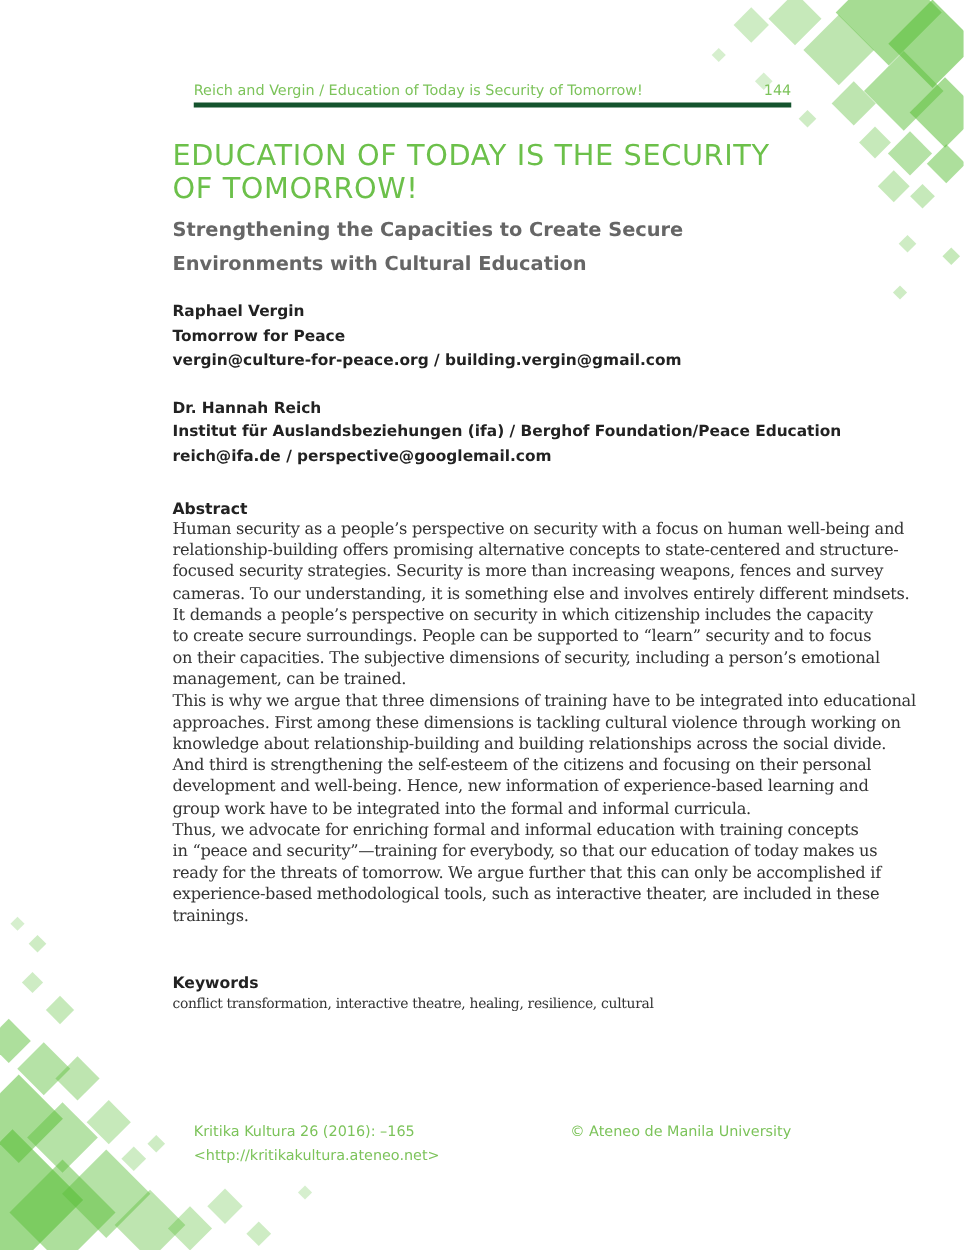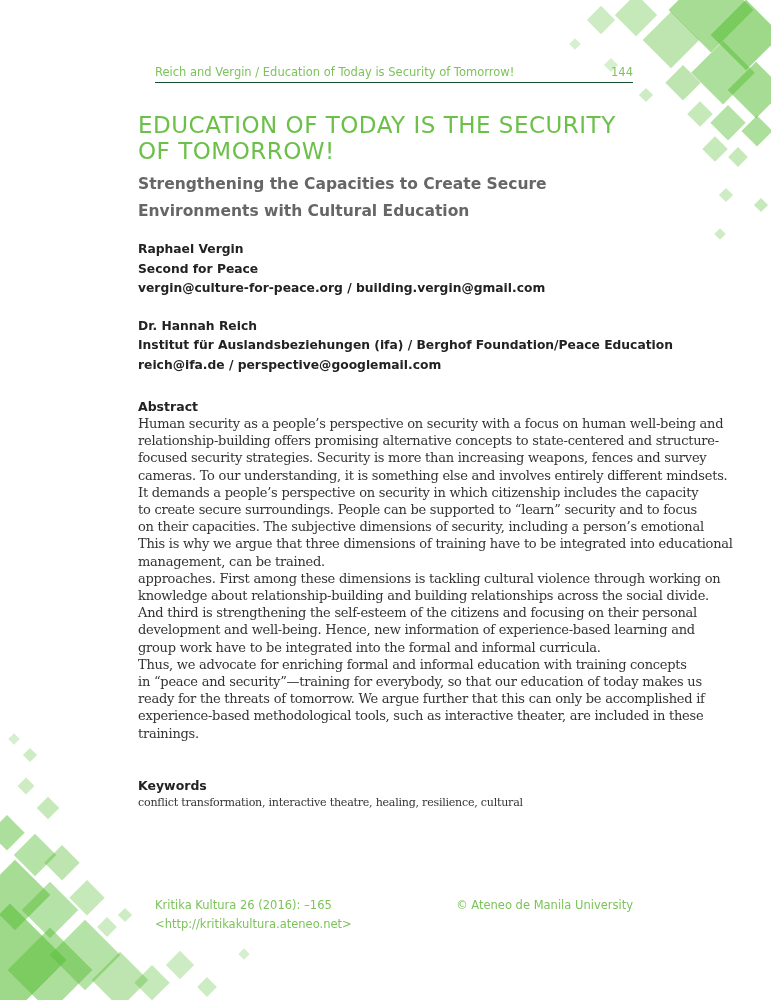--- a/index.html
+++ b/index.html
@@ -1,21 +1,21 @@
 <!DOCTYPE html>
 <html><head>
 <meta charset="utf-8">
 <style>
   html, body { margin: 0; padding: 0; }
   body { width: 771px; height: 1000px; position: relative; overflow: hidden; background: #ffffff; }
   .deco { position: absolute; pointer-events: none; }
   .deco-tr { right: 0; top: 0; width: 240px; height: 250px; }
   .deco-bl { left: 0; bottom: 0; width: 270px; height: 280px; }
   .running-header { position: absolute; left: 155px; top: 59px; width: 478px; height: 20px;
-    border-bottom: 1px solid #14532d; font-family: "DejaVu Sans", sans-serif; font-size: 11.5px;
+    border-bottom: 4px solid #14532d; font-family: "DejaVu Sans", sans-serif; font-size: 11.5px;
     color: #7cc35a; display: flex; justify-content: space-between; align-items: flex-end; padding-bottom: 3px; }
   .title { position: absolute; left: 138px; top: 112px; width: 500px; margin: 0;
     font-family: "DejaVu Sans", sans-serif; font-weight: normal; font-size: 23px; line-height: 26px;
     color: #6cc04a; letter-spacing: 0.5px; }
   .subtitle { position: absolute; left: 138px; top: 171px; width: 500px; margin: 0;
     font-family: "DejaVu Sans", sans-serif; font-size: 15.5px; line-height: 27px; color: #666; font-weight: bold; }
   .authors { position: absolute; left: 138px; top: 240px; width: 520px;
     font-family: "DejaVu Sans", sans-serif; font-size: 12.3px; line-height: 19.5px; color: #222; font-weight: bold; }
   .author { margin-bottom: 18px; }
   .author div { white-space: nowrap; }
@@ -86,42 +86,42 @@
   <span>Reich and Vergin / Education of Today is Security of Tomorrow!</span>
   <span>144</span>
 </div>
 
 <h1 class="title">EDUCATION OF TODAY IS THE SECURITY OF TOMORROW!</h1>
 <h2 class="subtitle">Strengthening the Capacities to Create Secure Environments with Cultural Education</h2>
 
 <div class="authors">
   <div class="author">
     <div>Raphael Vergin</div>
-    <div>Second for Peace</div>
+    <div>Tomorrow for Peace</div>
     <div>vergin@culture-for-peace.org / building.vergin@gmail.com</div>
   </div>
   <div class="author">
     <div>Dr. Hannah Reich</div>
     <div>Institut für Auslandsbeziehungen (ifa) / Berghof Foundation/Peace Education</div>
     <div>reich@ifa.de / perspective@googlemail.com</div>
   </div>
 </div>
 
 <section class="abstract">
   <div class="sec-head">Abstract</div>
   <p>
     <span class="line">Human security as a people’s perspective on security with a focus on human well-being and</span>
     <span class="line">relationship-building offers promising alternative concepts to state-centered and structure-</span>
     <span class="line">focused security strategies. Security is more than increasing weapons, fences and survey</span>
     <span class="line">cameras. To our understanding, it is something else and involves entirely different mindsets.</span>
     <span class="line">It demands a people’s perspective on security in which citizenship includes the capacity</span>
     <span class="line">to create secure surroundings. People can be supported to “learn” security and to focus</span>
     <span class="line">on their capacities. The subjective dimensions of security, including a person’s emotional</span>
+    <span class="line">management, can be trained.</span>
     <span class="line">This is why we argue that three dimensions of training have to be integrated into educational</span>
-    <span class="line">management, can be trained.</span>
     <span class="line">approaches. First among these dimensions is tackling cultural violence through working on</span>
     <span class="line">knowledge about relationship-building and building relationships across the social divide.</span>
     <span class="line">And third is strengthening the self-esteem of the citizens and focusing on their personal</span>
     <span class="line">development and well-being. Hence, new information of experience-based learning and</span>
     <span class="line">group work have to be integrated into the formal and informal curricula.</span>
     <span class="line">Thus, we advocate for enriching formal and informal education with training concepts</span>
     <span class="line">in “peace and security”—training for everybody, so that our education of today makes us</span>
     <span class="line">ready for the threats of tomorrow. We argue further that this can only be accomplished if</span>
     <span class="line">experience-based methodological tools, such as interactive theater, are included in these</span>
     <span class="line">trainings.</span>

